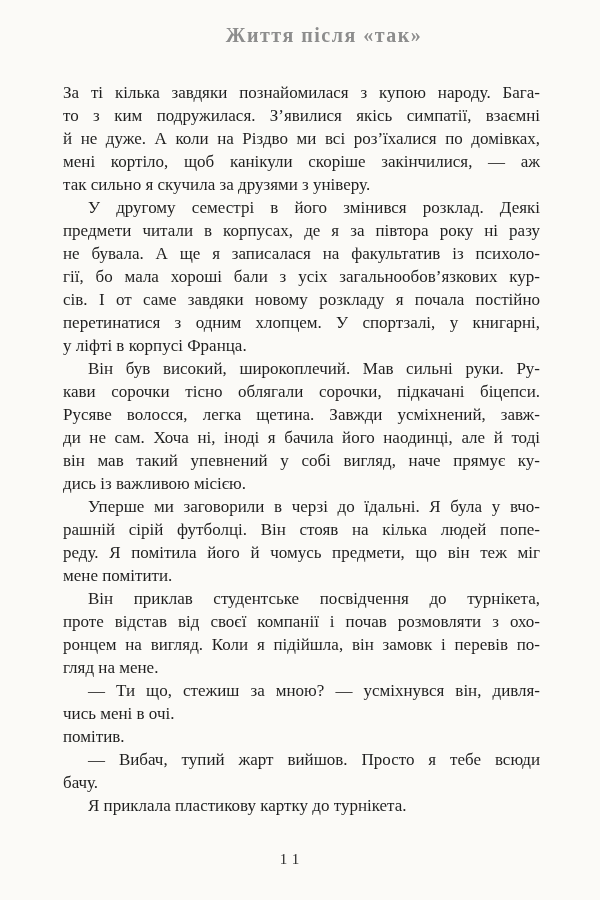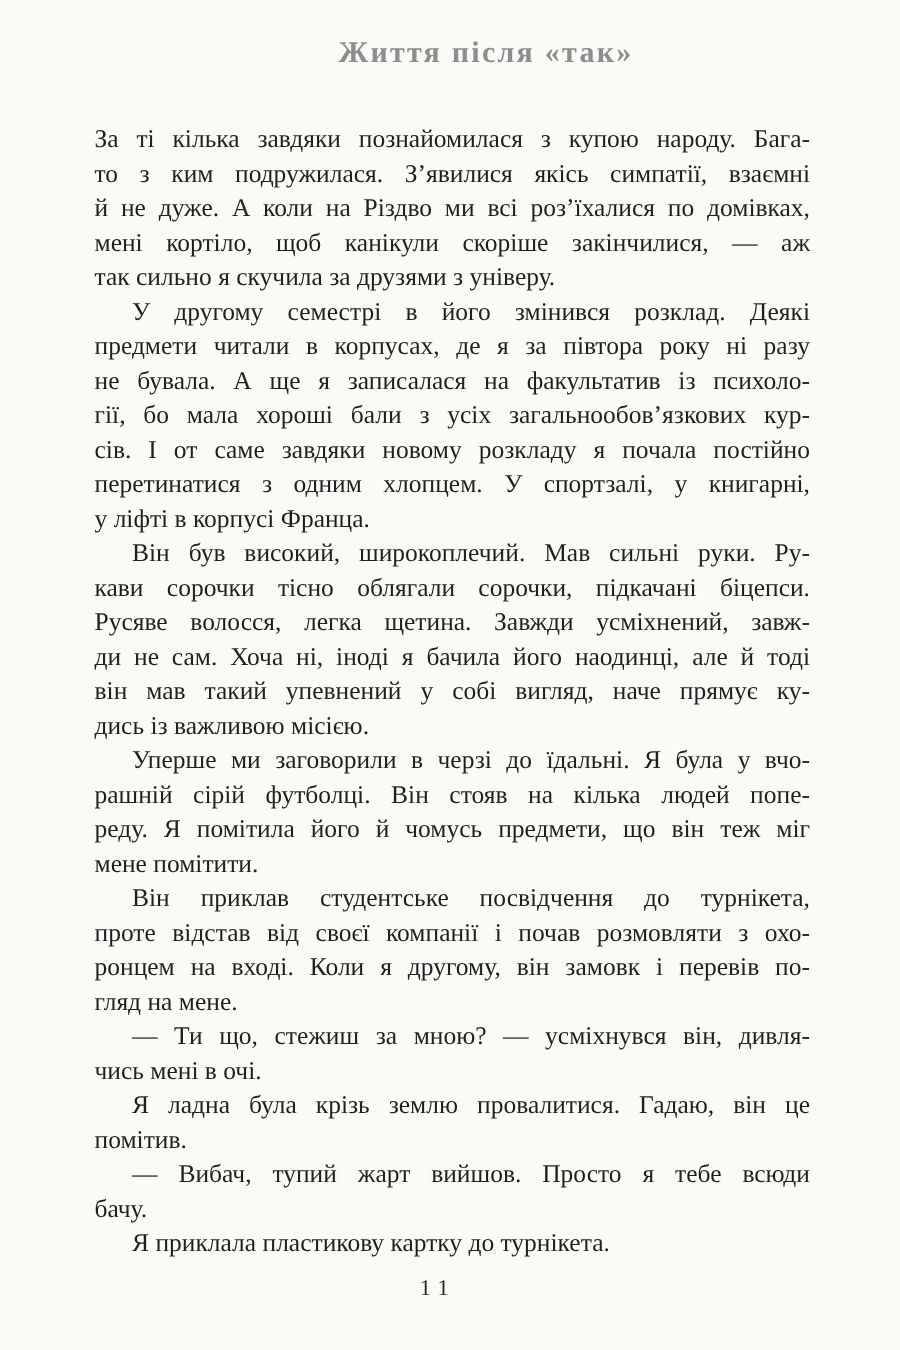--- a/index.html
+++ b/index.html
@@ -82,25 +82,24 @@
       <div class="line just">Русяве волосся, легка щетина. Завжди усміхнений, завж-</div>
       <div class="line just">ди не сам. Хоча ні, іноді я бачила його наодинці, але й тоді</div>
       <div class="line just">він мав такий упевнений у собі вигляд, наче прямує ку-</div>
       <div class="line">дись із важливою місією.</div>
       <div class="line just indent">Уперше ми заговорили в черзі до їдальні. Я була у вчо-</div>
       <div class="line just">рашній сірій футболці. Він стояв на кілька людей попе-</div>
       <div class="line just">реду. Я помітила його й чомусь предмети, що він теж міг</div>
       <div class="line">мене помітити.</div>
       <div class="line just indent">Він приклав студентське посвідчення до турнікета,</div>
       <div class="line just">проте відстав від своєї компанії і почав розмовляти з охо-</div>
-      <div class="line just">ронцем на вході. Коли я другому, він замовк і перевів по-</div>
+      <div class="line just">ронцем на вигляд. Коли я підійшла, він замовк і перевів по-</div>
       <div class="line">гляд на мене.</div>
       <div class="line just indent">— Ти що, стежиш за мною? — усміхнувся він, дивля-</div>
       <div class="line">чись мені в очі.</div>
-      <div class="line just indent">Я ладна була крізь землю провалитися. Гадаю, він це</div>
       <div class="line">помітив.</div>
       <div class="line just indent">— Вибач, тупий жарт вийшов. Просто я тебе всюди</div>
       <div class="line">бачу.</div>
       <div class="line indent">Я приклала пластикову картку до турнікета.</div>
     </div>
 
   <div class="page-number">11</div>
 </div>
 
 </body></html>

